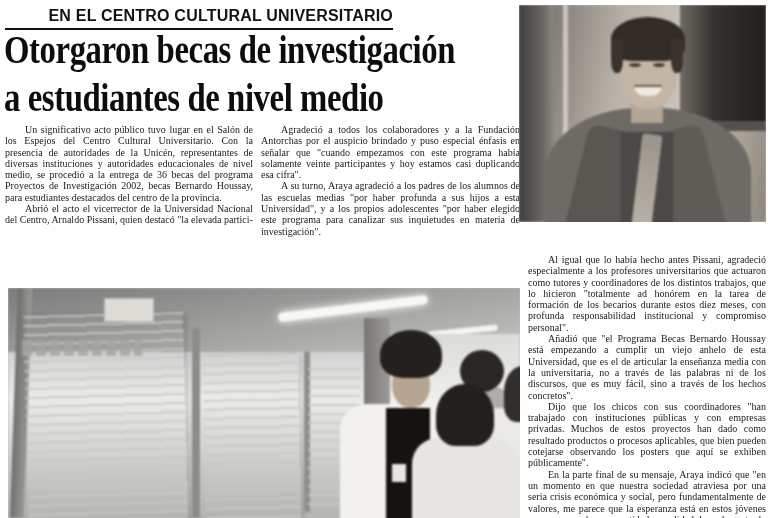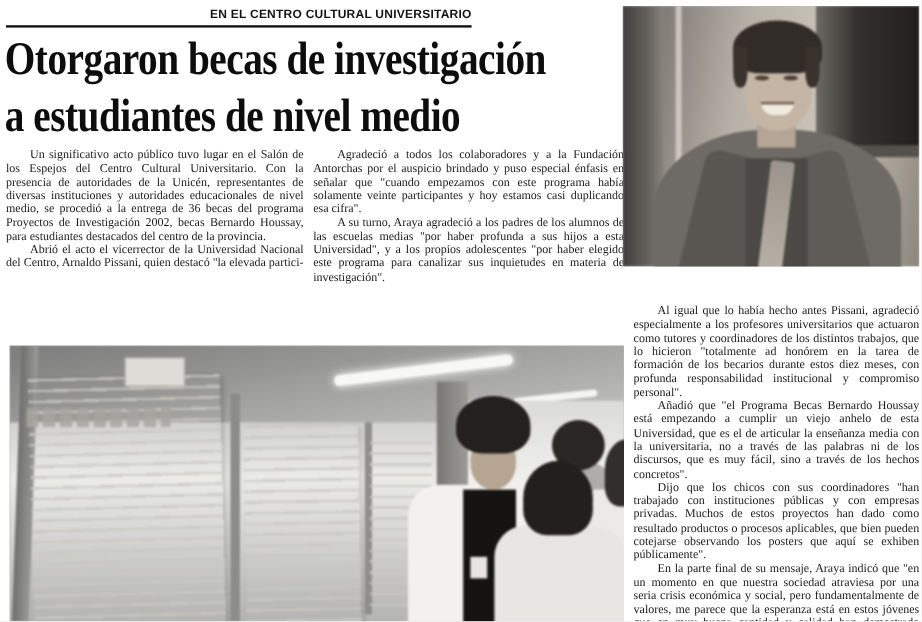--- a/index.html
+++ b/index.html
@@ -4,21 +4,21 @@
 <style>
   html,body{margin:0;padding:0;background:#e8e8e8;}
   .page{
     position:relative;width:768px;height:518px;background:#ffffff;
     overflow:hidden;font-family:"Liberation Serif",serif;color:#111;
   }
   
   .kicker{
     position:absolute;left:5px;top:7px;width:388px;
     font-family:"Liberation Sans",sans-serif;font-weight:700;
-    font-size:10px;letter-spacing:.2px;text-align:right;color:#131313;
+    font-size:16px;letter-spacing:.2px;text-align:right;color:#131313;
     border-bottom:2px solid #131313;padding-bottom:3px;
   }
   .headline{position:absolute;left:4px;top:27px;width:520px;line-height:45px;}
   .headline .hl{
     display:inline-block;transform:scaleX(.84);transform-origin:left center;
     font-weight:700;font-size:39px;letter-spacing:-.5px;white-space:nowrap;color:#0d0d0d;
   }
   
   .col{position:absolute;top:124px;font-size:10px;line-height:11.3px;text-align:justify;color:#1a1a1a;}
   .col p{margin:0;text-indent:20px;}

